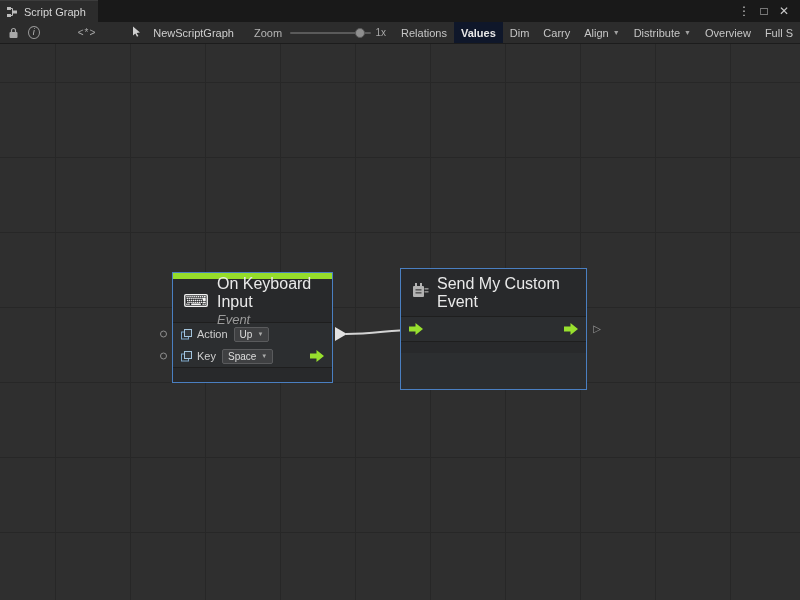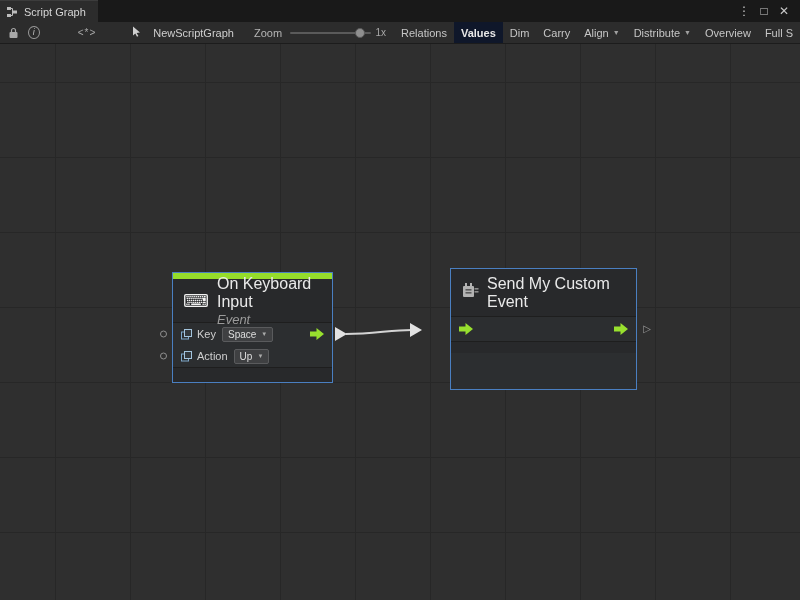--- a/index.html
+++ b/index.html
@@ -44,21 +44,21 @@
               linear-gradient(to right, #272727 1px, transparent 1px),
               linear-gradient(to bottom, #272727 1px, transparent 1px);
             background-size:75px 75px, 75px 75px;
             background-position:55px 0, 0 38px; }
 
   .wire-svg { position:absolute; top:0; left:0; pointer-events:none; }
 
   
   .node { position:absolute; background:#2c2e30; border:1px solid #4a7fc1; }
   .node1 { left:172px; top:228px; width:161px; height:111px; }
-  .node2 { left:450px; top:224px; width:187px; height:122px; }
+  .node2 { left:400px; top:224px; width:187px; height:122px; }
   .accent-bar { height:6px; width:100%; background:#95dd2b; }
   .node-header { display:flex; align-items:center; gap:8px; padding:0 10px; background:#28292b;
                  border-bottom:1px solid #1e1e1e; }
   .node1 .node-header { height:44px; }
   .node2 .node-header { height:48px; }
   .kbd-glyph { color:#f2f2f2; font-size:18px; line-height:1; }
   .node-title { color:#e9e9e9; font-size:16px; }
   .node-sub { color:#9a9a9a; font-size:13px; margin-top:1px;font-style:italic; }
   .node-body { }
   .port-row { position:relative; display:flex; align-items:center; padding:0 8px; }
@@ -185,43 +185,43 @@
       </div>
       <div class="node-body">
         <div class="port-row">
           <span class="outer-circle"></span>
           <span class="type-icon">
             <svg width="11" height="11" viewBox="0 0 11 11">
               <rect x="0.5" y="3" width="7" height="7" fill="none" stroke="#7fa8c9"></rect>
               <rect x="3.5" y="0.5" width="7" height="7" fill="#33383c" stroke="#a3c4dd"></rect>
             </svg>
           </span>
-          <span class="port-label">Key</span>
+          <span class="port-label">Action</span>
           <span class="dropdown">
-            <span>Space</span>
+            <span>Up</span>
             <span class="dd-caret">▼</span>
-          </span>
-          <span class="flow-arrow right">
-            <svg width="14" height="12" viewBox="0 0 14 12">
-              <path d="M0 3.5 H6.5 V0 L14 6 L6.5 12 V8.5 H0 Z" fill="#98e02e"></path>
-            </svg>
           </span>
         </div>
         <div class="port-row">
           <span class="outer-circle"></span>
           <span class="type-icon">
             <svg width="11" height="11" viewBox="0 0 11 11">
               <rect x="0.5" y="3" width="7" height="7" fill="none" stroke="#7fa8c9"></rect>
               <rect x="3.5" y="0.5" width="7" height="7" fill="#33383c" stroke="#a3c4dd"></rect>
             </svg>
           </span>
-          <span class="port-label">Action</span>
+          <span class="port-label">Key</span>
           <span class="dropdown">
-            <span>Up</span>
+            <span>Space</span>
             <span class="dd-caret">▼</span>
+          </span>
+          <span class="flow-arrow right">
+            <svg width="14" height="12" viewBox="0 0 14 12">
+              <path d="M0 3.5 H6.5 V0 L14 6 L6.5 12 V8.5 H0 Z" fill="#98e02e"></path>
+            </svg>
           </span>
         </div>
       </div>
       <div class="node-footer"></div>
     </div>
 
     <div class="node node2">
       <div class="node-header">
         <span>
           <svg width="18" height="17" viewBox="0 0 18 17">

